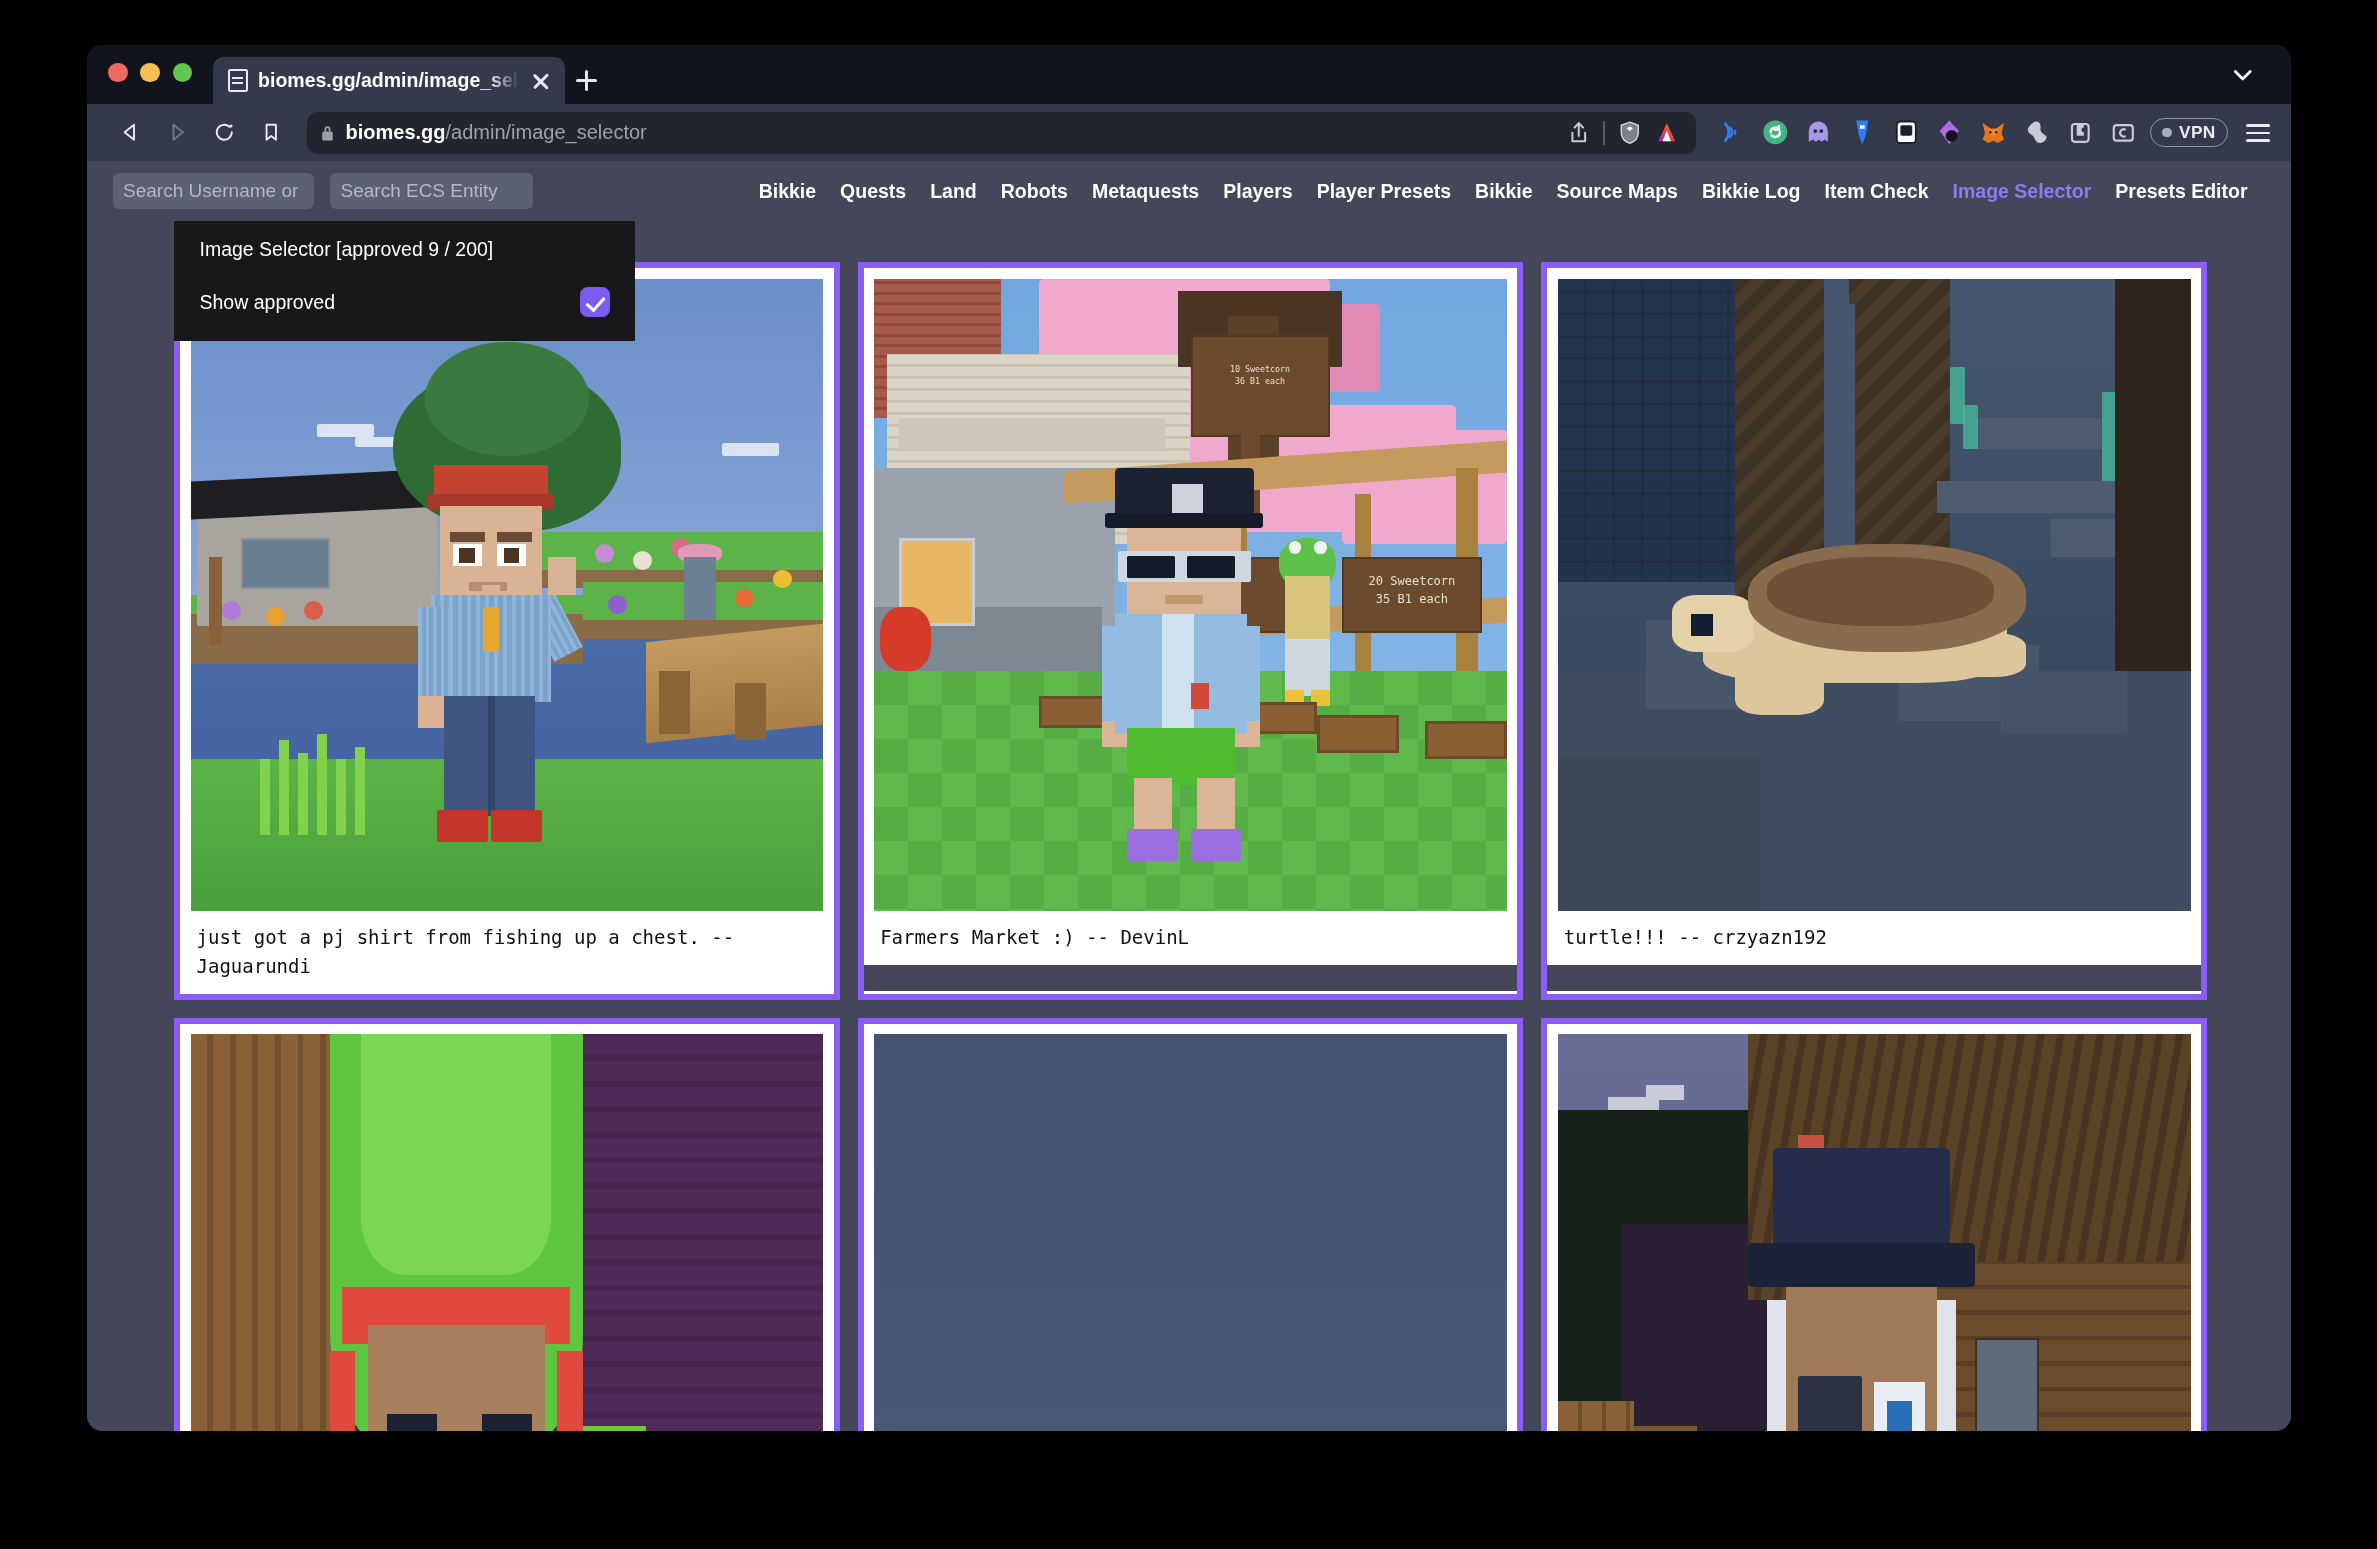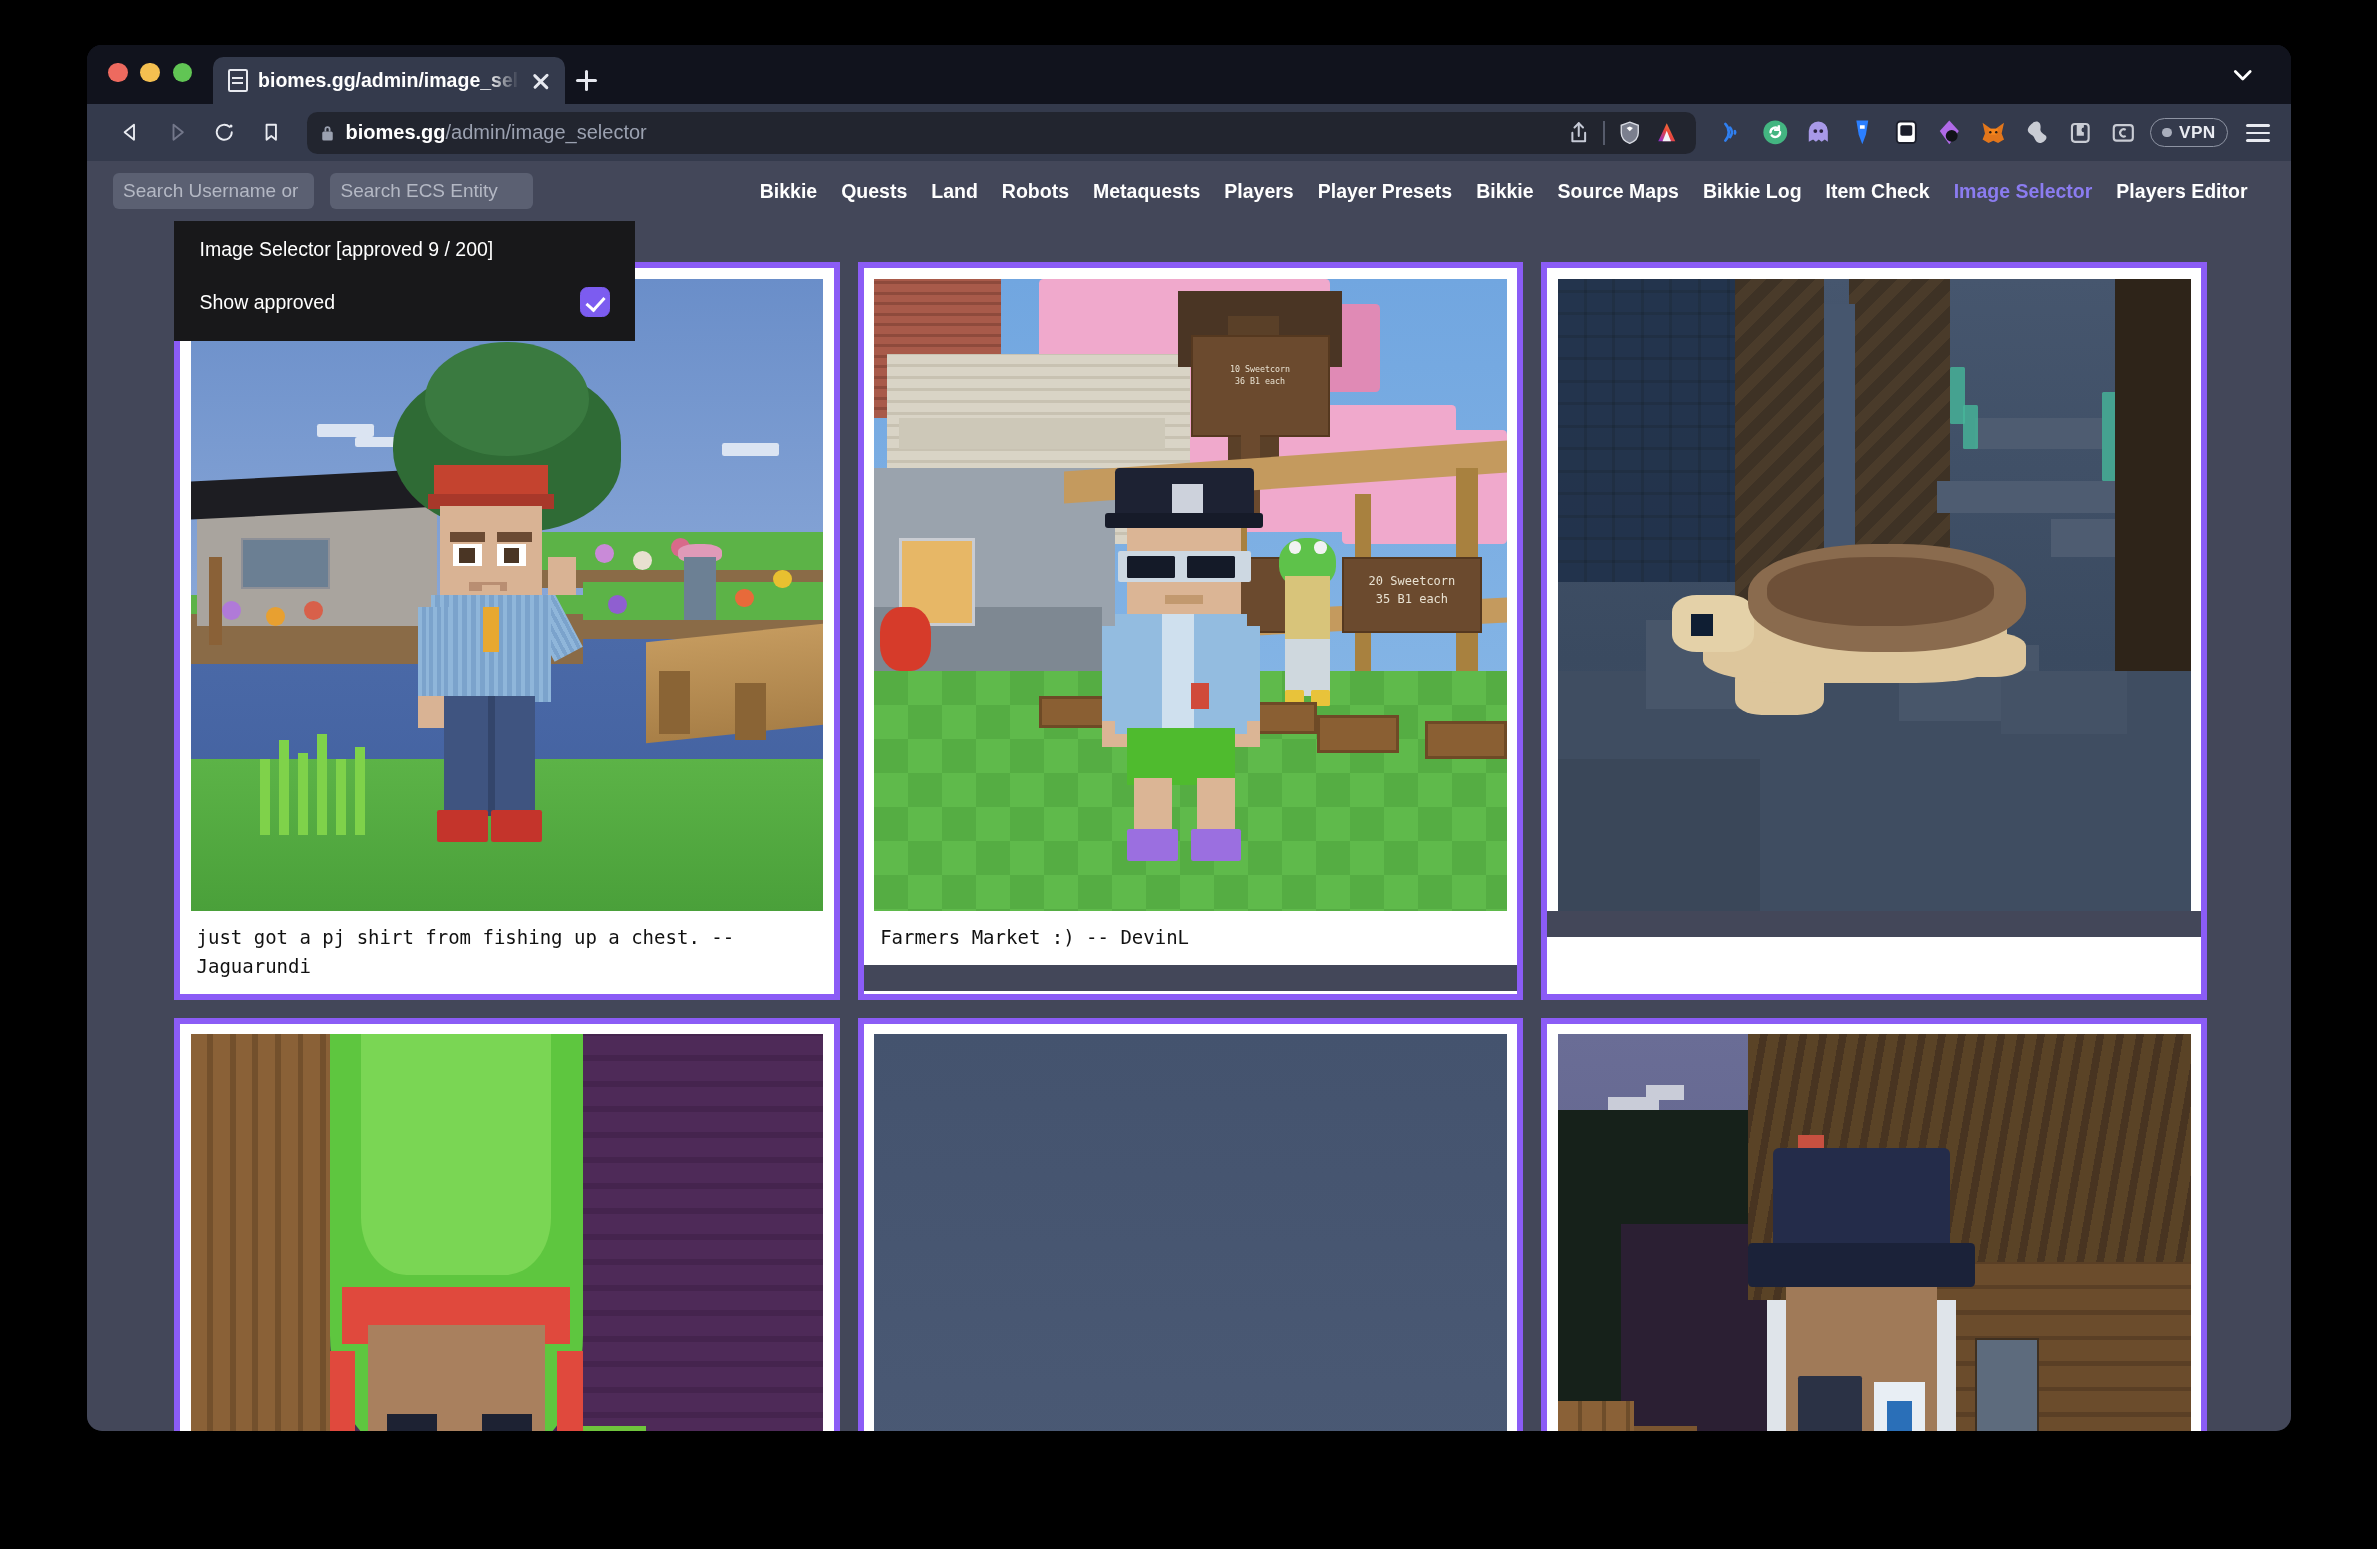--- a/index.html
+++ b/index.html
@@ -532,21 +532,21 @@
         <a class="nav-link">Land</a>
         <a class="nav-link">Robots</a>
         <a class="nav-link">Metaquests</a>
         <a class="nav-link">Players</a>
         <a class="nav-link">Player Presets</a>
         <a class="nav-link">Bikkie</a>
         <a class="nav-link">Source Maps</a>
         <a class="nav-link">Bikkie Log</a>
         <a class="nav-link">Item Check</a>
         <a class="nav-link active">Image Selector</a>
-        <a class="nav-link">Players Editor</a>
+        <a class="nav-link">Presets Editor</a>
       </nav>
     </div>
 
     <div id="options-panel">
       <div id="options-title">Image Selector [approved 9 / 200]</div>
 
       <div class="option-row">
         <span class="option-label">Show approved</span>
         <span class="cb checked"></span>
       </div>
@@ -728,20 +728,21 @@
                 <div class="px t-flipperFL"></div>
                 <div class="px t-flipperBR"></div>
                 <div class="px t-body"></div>
                 <div class="px t-head"></div>
                 <div class="px t-shell"></div>
                 <div class="px t-shell2"></div>
                 <div class="px t-eye"></div>
               </div>
             </div>
           </div>
+          <div class="card-caption">turtle!!! -- crzyazn192</div>
           <div class="card-footbar"></div>
         </div>
       </div>
 
       <div class="grid-row">
         <div class="card">
           <div class="card-img-wrap">
             <div class="card-img">
               <div class="scene">
                 <div class="px s4-bg"></div>

